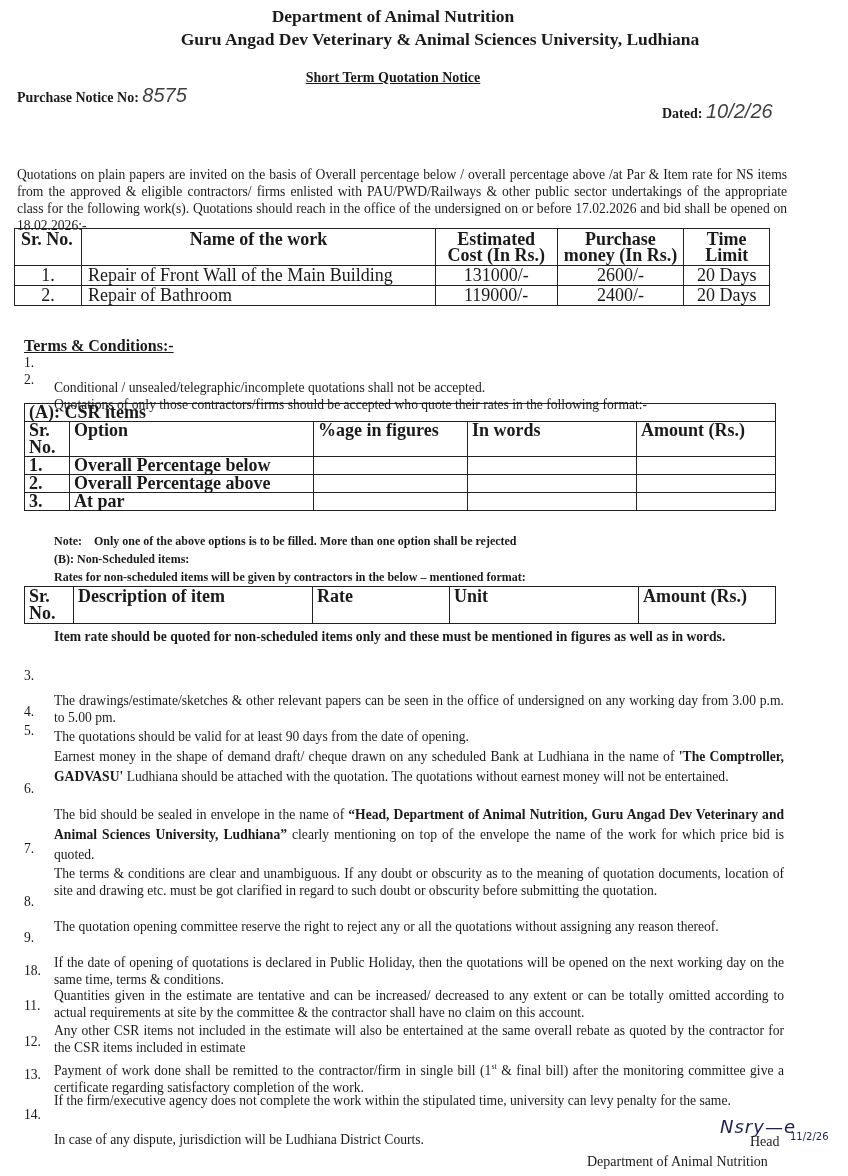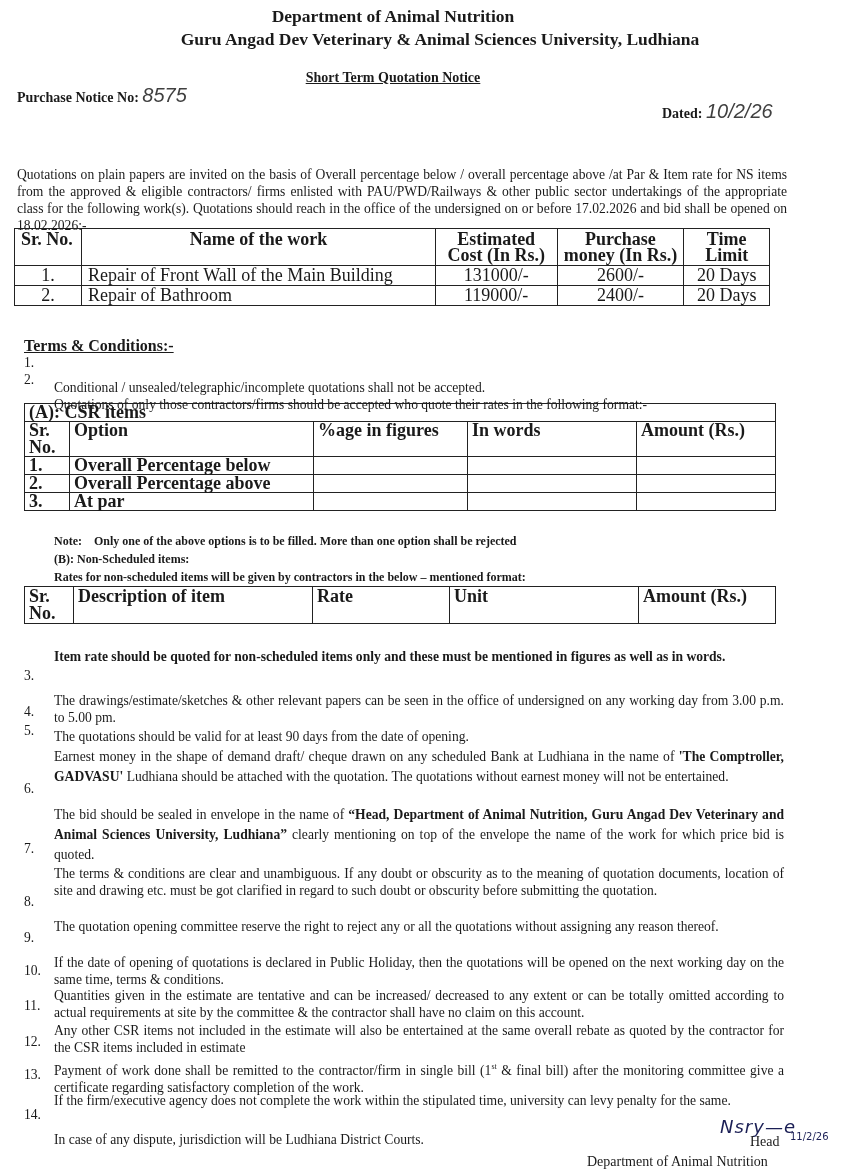--- a/index.html
+++ b/index.html
@@ -28,21 +28,21 @@
   .list { font-size: 13.6px; line-height: 17px; }
   .li { position: absolute; left: 24px; width: 764px; }
   .li .num { position: absolute; left: 0; top: 0; width: 28px; }
   .li .txt { position: absolute; left: 30px; top: 0; width: 730px; text-align: justify; margin-top: 25px; }
   .t2 { top: 403px; left: 24px; width: 752px; }
   .t2 td { height: 17px; line-height: 17px; font-weight: bold; padding: 0 4px; }
   .t2 .hd td { line-height: 17px; }
   .note { left: 54px; font-weight: bold; font-size: 12px; }
   .t3 { top: 586px; left: 24px; width: 752px; }
   .t3 td { height: 34px; font-weight: bold; line-height: 17px; padding: 1px 4px; }
-  .bold { font-weight: bold; margin-top: 20px; }
+  .bold { font-weight: bold; }
   .sig { top: 1116px; left: 720px; font-family: "DejaVu Sans", sans-serif; font-size: 18px; color: #1b1f55; font-style: italic; letter-spacing: 1px; }
   .sigdate { top: 1131px; left: 790px; font-family: "DejaVu Sans", sans-serif; font-size: 10px; color: #1b1f55; }
   .head { top: 1134px; left: 750px; font-size: 14px; }
   .dept { top: 1154px; left: 587px; font-size: 14px; }
 </style>
 </head>
 <body>
 
 <div class="abs hdr1">Department of Animal Nutrition</div>
 <div class="abs hdr2">Guru Angad Dev Veterinary &amp; Animal Sciences University, Ludhiana</div>
@@ -178,21 +178,21 @@
   </div>
   <div class="li" style="top:893px">
     <span class="num">8.</span>
     <span class="txt">The quotation opening committee reserve the right to reject any or all the quotations without assigning any reason thereof.</span>
   </div>
   <div class="li" style="top:929px">
     <span class="num">9.</span>
     <span class="txt">If the date of opening of quotations is declared in Public Holiday, then the quotations will be opened on the next working day on the same time, terms &amp; conditions.</span>
   </div>
   <div class="li" style="top:962px">
-    <span class="num">10.</span>
+    <span class="num">18.</span>
     <span class="txt">Quantities given in the estimate are tentative and can be increased/ decreased to any extent or can be totally omitted according to actual requirements at site by the committee &amp; the contractor shall have no claim on this account.</span>
   </div>
   <div class="li" style="top:997px">
     <span class="num">11.</span>
     <span class="txt">Any other CSR items not included in the estimate will also be entertained at the same overall rebate as quoted by the contractor for the CSR items included in estimate</span>
   </div>
   <div class="li" style="top:1033px">
     <span class="num">12.</span>
     <span class="txt"><span>Payment of work done shall be remitted to the contractor/firm in single bill (1</span><sup style="font-size:8px">st</sup><span> &amp; final bill) after the monitoring committee give a certificate regarding satisfactory completion of the work.</span></span>
   </div>

